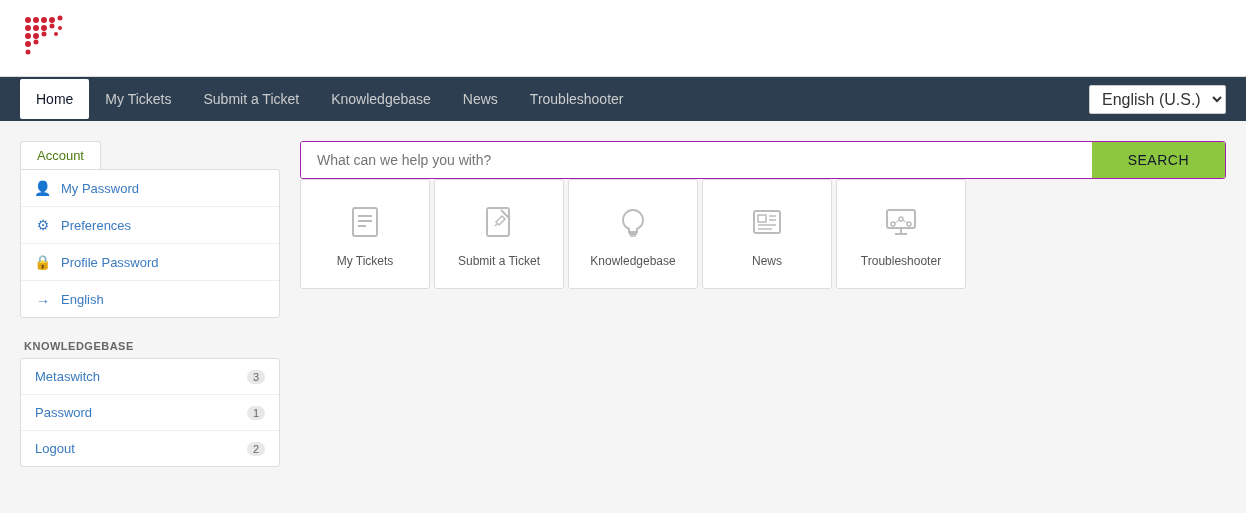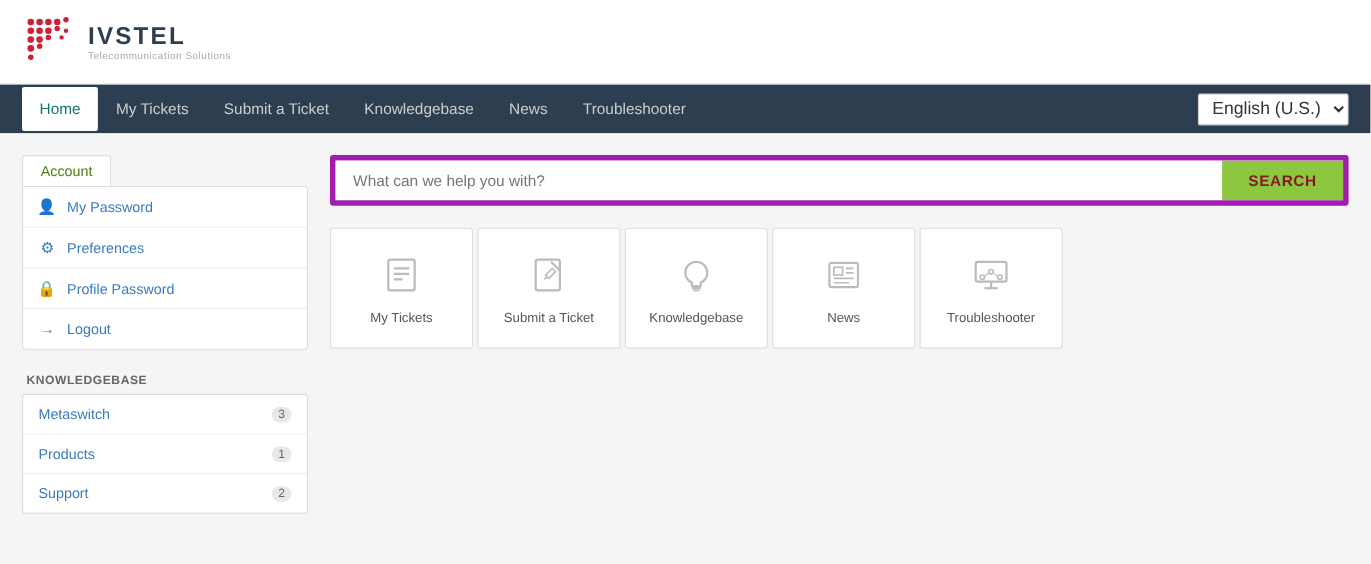--- a/index.html
+++ b/index.html
@@ -38,21 +38,21 @@
     }
     .nav-items li a {
       display: block;
       padding: 12px 16px;
       color: #ccc;
       text-decoration: none;
       font-size: 14px;
     }
     .nav-items li.active a {
       background: #fff;
-      color: #0f766e;
+      color: #0f172a;
       border-radius: 2px;
     }
     .lang-select {
       background: #fff;
       border: 1px solid #ccc;
       padding: 4px 8px;
       font-size: 16px;
       color: #333;
       cursor: pointer;
       border-radius: 2px;
@@ -150,42 +150,41 @@
       padding: 1px 6px;
       border-radius: 10px;
     }
 
     
     .content-area {
       flex: 1;
     }
     .search-bar {
       display: flex;
-      margin-bottom: 20px;
-      border: 5px solid #a21caf;
+      border: 1px solid #a21caf;
       border-radius: 3px;
       background: #fff;
       overflow: hidden;
     }
     .search-input {
       flex: 1;
       padding: 10px 16px;
       font-size: 14px;
       border: none;
       outline: none;
       color: #999;
       background: #fff;
     }
     .search-btn {
       background: #8dc63f;
-      color: #7f1d1d;
+      color: #0f172a;
       border: none;
-      padding: 10px 24px;
+      padding: 10px 36px;
       font-size: 14px;
-      font-weight: bold;
+      font-weight: normal;
       cursor: pointer;
       letter-spacing: 0.5px;
     }
 
     
     .icon-grid {
       display: flex;
       gap: 4px;
     }
     .icon-card {
@@ -238,24 +237,20 @@
       <circle cx="32" cy="14" r="2.5" fill="#cc2233"></circle>
       <circle cx="8" cy="24" r="3" fill="#cc2233"></circle>
       <circle cx="16" cy="24" r="3" fill="#cc2233"></circle>
       <circle cx="24" cy="22" r="2.5" fill="#cc2233"></circle>
       <circle cx="8" cy="32" r="3" fill="#cc2233"></circle>
       <circle cx="16" cy="30" r="2.5" fill="#cc2233"></circle>
       <circle cx="8" cy="40" r="2.5" fill="#cc2233"></circle>
       <circle cx="40" cy="16" r="2" fill="#cc2233"></circle>
       <circle cx="36" cy="22" r="2" fill="#cc2233"></circle>
     </svg>
-    <div>
-      <span style="font-size:22px;font-weight:bold;color:#2d3e50;letter-spacing:2px;">IVSTEL</span>
-      <span style="font-size:9px;color:#aaa;display:block;letter-spacing:0.5px;">Telecommunication Solutions</span>
-    </div>
   </div>
 </div>
 
 <nav class="navbar">
   <ul class="nav-items">
     <li class="active">
       <a href="#">Home</a>
     </li>
     <li>
       <a href="#">My Tickets</a>
@@ -296,43 +291,43 @@
         </li>
         <li>
           <a href="#">
             <span class="sidebar-icon">🔒</span>
             <span>Profile Password</span>
           </a>
         </li>
         <li>
           <a href="#">
             <span class="sidebar-icon">→</span>
-            <span>Logout</span>
+            <span>English</span>
           </a>
         </li>
       </ul>
     </div>
 
     <div class="sidebar-section-title">KNOWLEDGEBASE</div>
     <ul class="kb-list">
       <li>
         <a href="#">
           <span>Metaswitch</span>
           <span class="kb-badge">3</span>
         </a>
       </li>
       <li>
         <a href="#">
-          <span>Products</span>
+          <span>Password</span>
           <span class="kb-badge">1</span>
         </a>
       </li>
       <li>
         <a href="#">
-          <span>Support</span>
+          <span>Logout</span>
           <span class="kb-badge">2</span>
         </a>
       </li>
     </ul>
   </aside>
 
   <div class="content-area">
 
     <div class="search-bar">
       <input class="search-input" type="text" placeholder="What can we help you with?" style="">

